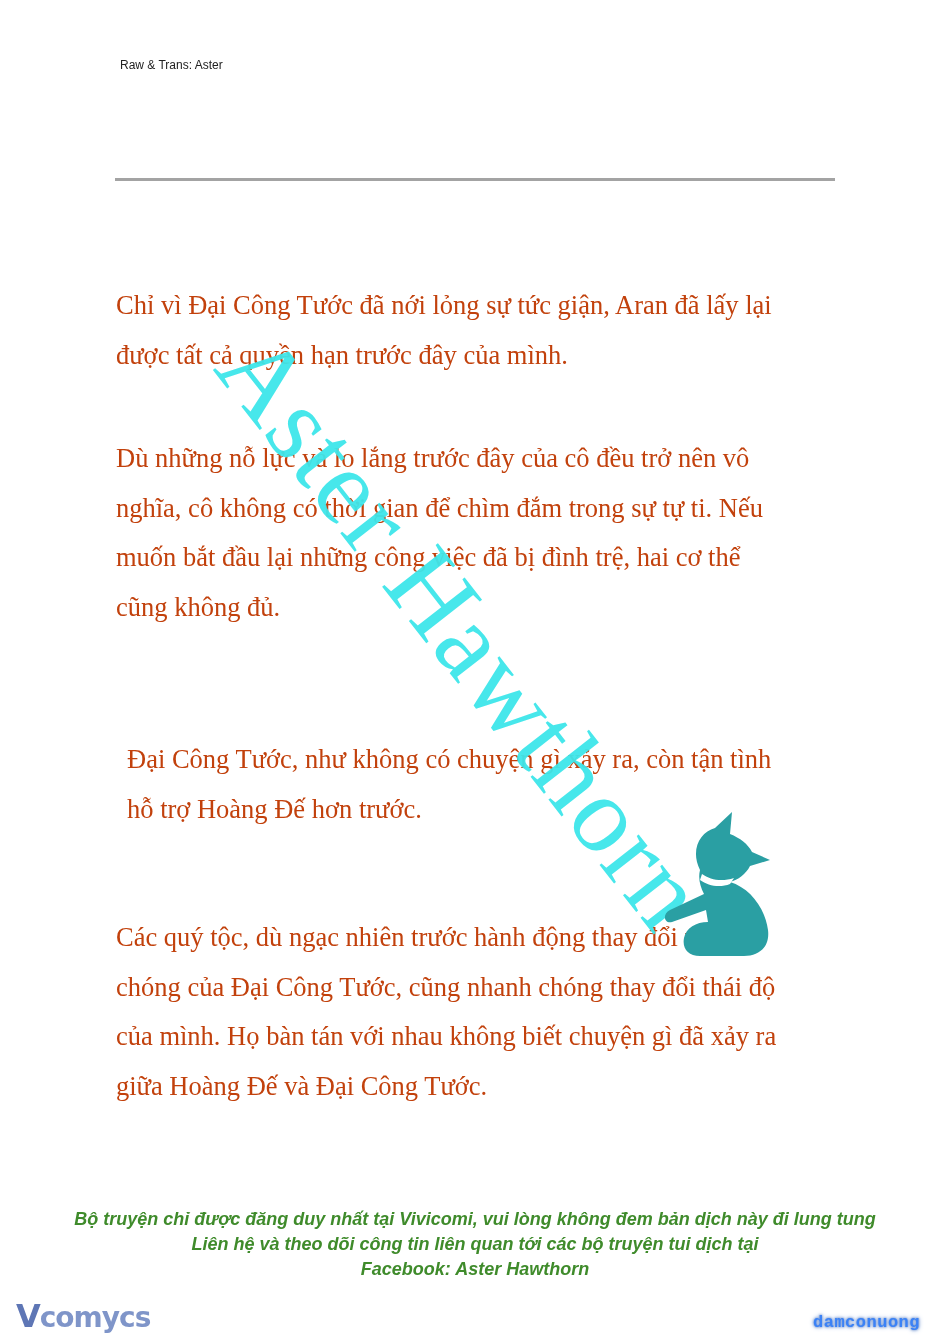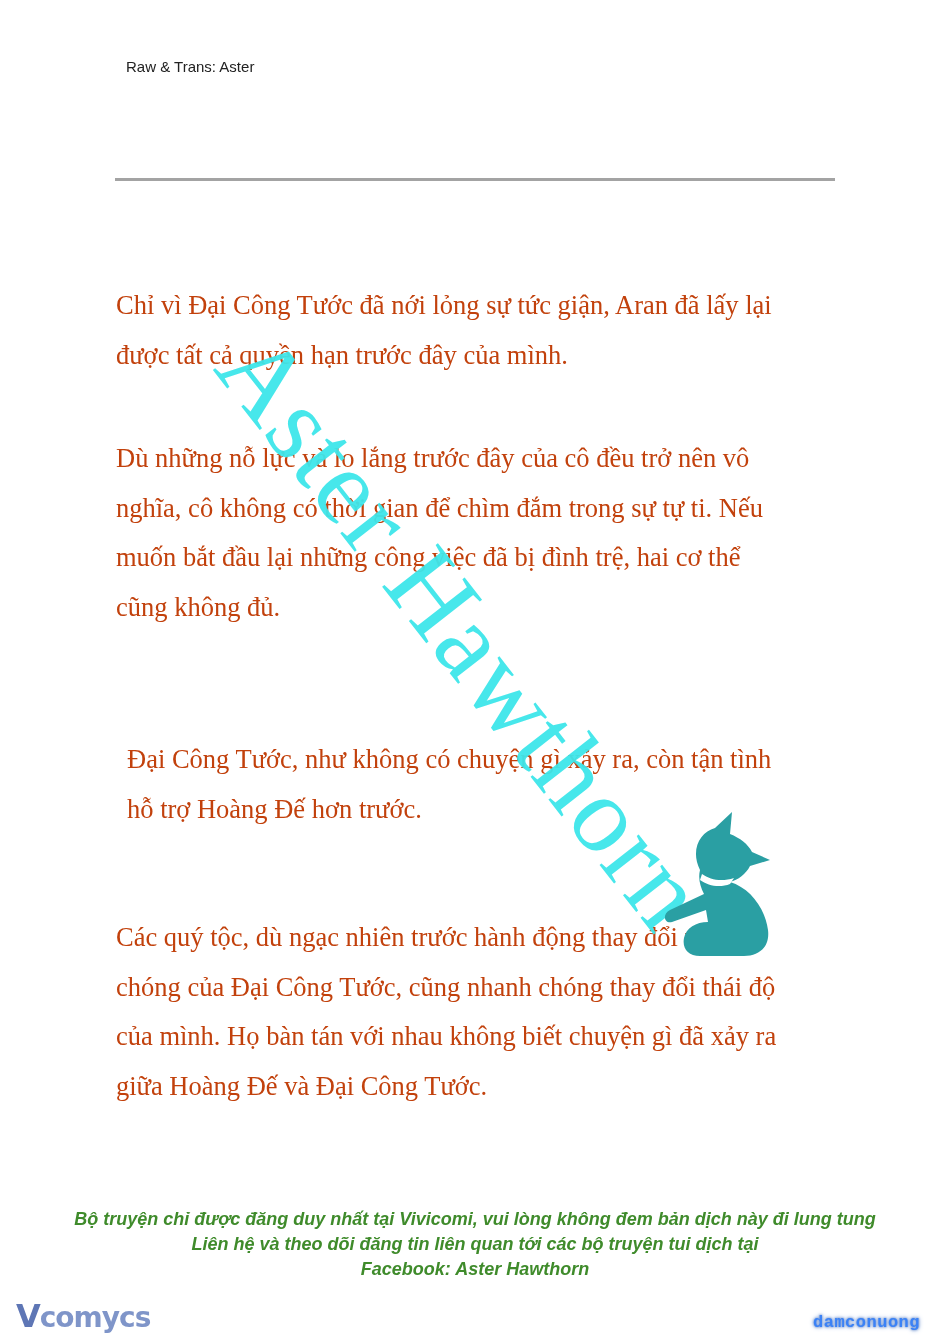--- a/index.html
+++ b/index.html
@@ -1,22 +1,22 @@
 <!DOCTYPE html>
 <html><head>
   <meta charset="utf-8">
   <style>
     html, body { margin: 0; padding: 0; }
     body {
       width: 950px; height: 1343px; background: #ffffff;
       position: relative; overflow: hidden;
     }
     .header-credit {
-      position: absolute; left: 126px; top: 58px;
-      font-family: "Liberation Sans", sans-serif; font-size: 15px; color: #222; text-align: right;
+      position: absolute; left: 120px; top: 58px;
+      font-family: "Liberation Sans", sans-serif; font-size: 12px; color: #222; text-align: right;
     }
     .divider {
       position: absolute; left: 115px; top: 178px; width: 720px; height: 3px;
       background: #a3a3a3;
     }
     .para {
       position: absolute; left: 116px; width: 730px; margin: 0;
       font-family: "Liberation Serif", serif; font-size: 26.5px; line-height: 49.5px;
       color: #c2410c; white-space: pre-line; z-index: 2;
     }
@@ -77,17 +77,17 @@
 <div class="watermark">Aster Hawthorn</div>
 
 <svg class="cat" viewBox="0 0 130 150">
   <g fill="#2a9fa3">
     <path d="M40 60 C30 40 40 22 55 18 L72 2 L70 24 C80 28 88 34 92 42 L110 50 L90 56 C86 64 78 70 70 72 C90 78 105 98 108 120 C110 136 100 146 84 146 L40 146 C28 146 22 138 24 128 C26 118 36 112 48 112 L46 100 L12 112 C4 114 2 104 10 100 L44 84 C40 76 38 68 40 60 Z"></path>
   </g>
   <path d="M42 64 C50 70 62 72 74 68 L70 74 C60 78 48 76 40 70 Z" fill="#ffffff"></path>
 </svg>
 
 <div class="footer-note f1">Bộ truyện chỉ được đăng duy nhất tại Vivicomi, vui lòng không đem bản dịch này đi lung tung</div>
-<div class="footer-note f2">Liên hệ và theo dõi đăng tin liên quan tới các bộ truyện tui dịch tại</div>
+<div class="footer-note f2">Liên hệ và theo dõi công tin liên quan tới các bộ truyện tui dịch tại</div>
 <div class="footer-note f3">Facebook: Aster Hawthorn</div>
 
 <div class="logo-left"><span class="v">V</span><span>comycs</span></div>
 <div class="logo-right">damconuong</div>
 
 </body></html>

